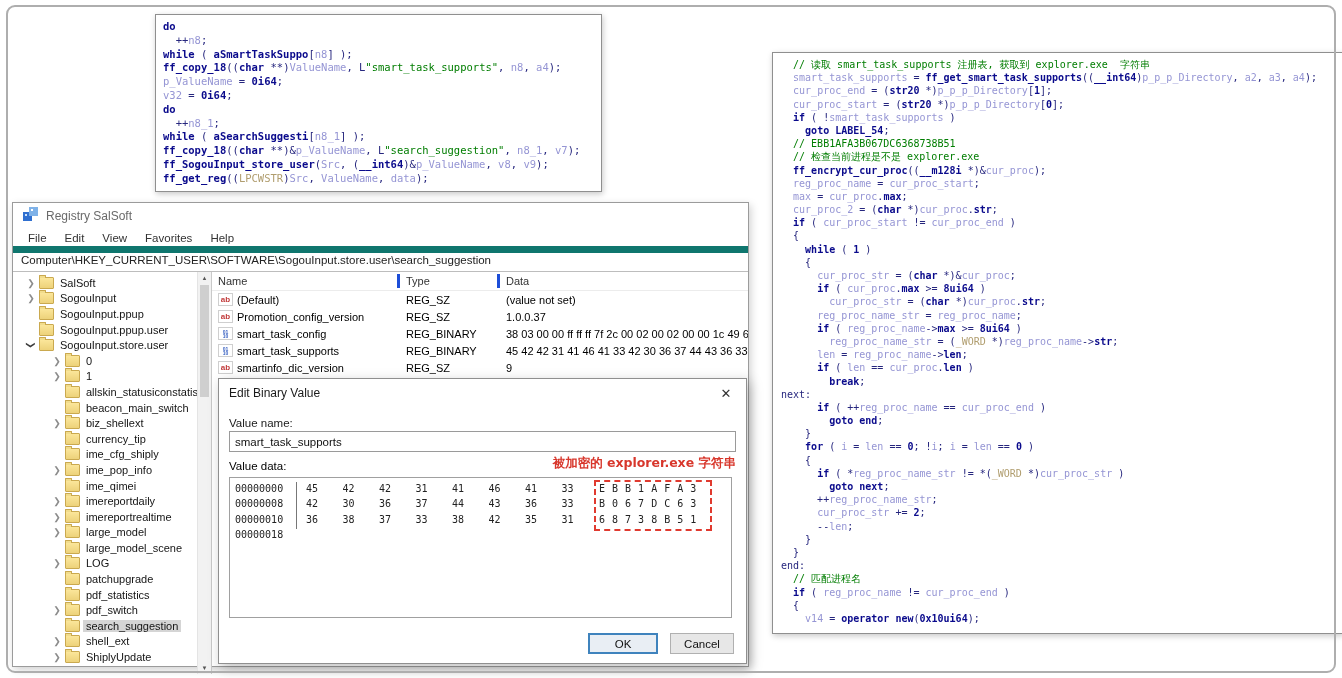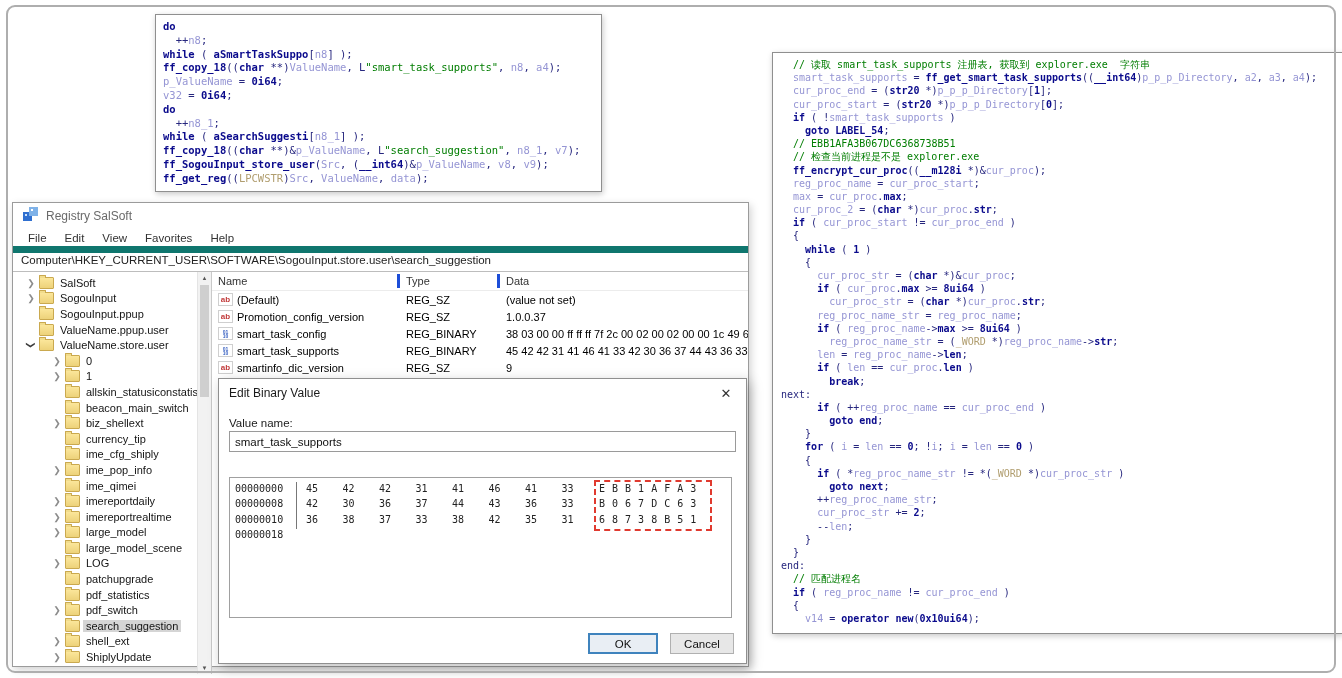--- a/index.html
+++ b/index.html
@@ -135,26 +135,26 @@
             <span class="tlabel">SogouInput</span>
           </div>
           <div class="trow" style="padding-left: 12px;">
             <span class="tarrow"></span>
             <span class="folder"></span>
             <span class="tlabel">SogouInput.ppup</span>
           </div>
           <div class="trow" style="padding-left: 12px;">
             <span class="tarrow"></span>
             <span class="folder"></span>
-            <span class="tlabel">ValueName.ppup.user</span>
+            <span class="tlabel">SogouInput.ppup.user</span>
           </div>
           <div class="trow" style="padding-left: 12px;">
             <span class="tarrow open">❯</span>
             <span class="folder"></span>
-            <span class="tlabel">ValueName.store.user</span>
+            <span class="tlabel">SogouInput.store.user</span>
           </div>
           <div class="trow" style="padding-left: 38px;">
             <span class="tarrow">❯</span>
             <span class="folder"></span>
             <span class="tlabel">0</span>
           </div>
           <div class="trow" style="padding-left: 38px;">
             <span class="tarrow">❯</span>
             <span class="folder"></span>
             <span class="tlabel">1</span>
@@ -311,20 +311,24 @@
     </div>
   </div>
 
   <div id="dlg">
     <div class="dtitle">
       <span>Edit Binary Value</span>
       <span class="dclose">✕</span>
     </div>
     <div class="dlabel" id="lbl-vname">Value name:</div>
     <input id="vname" value="smart_task_supports" style="">
+    <div class="vd-row">
+      <span>Value data:</span>
+      <span class="annotation">被加密的 explorer.exe 字符串</span>
+    </div>
     <div class="hexbox">
       <span class="hexsep"></span>
       <span class="redbox"></span>
     <div class="hexrow">
           <span class="off">00000000</span>
           <span class="byte">45</span>
           <span class="byte">42</span>
           <span class="byte">42</span>
           <span class="byte">31</span>
           <span class="byte">41</span>

